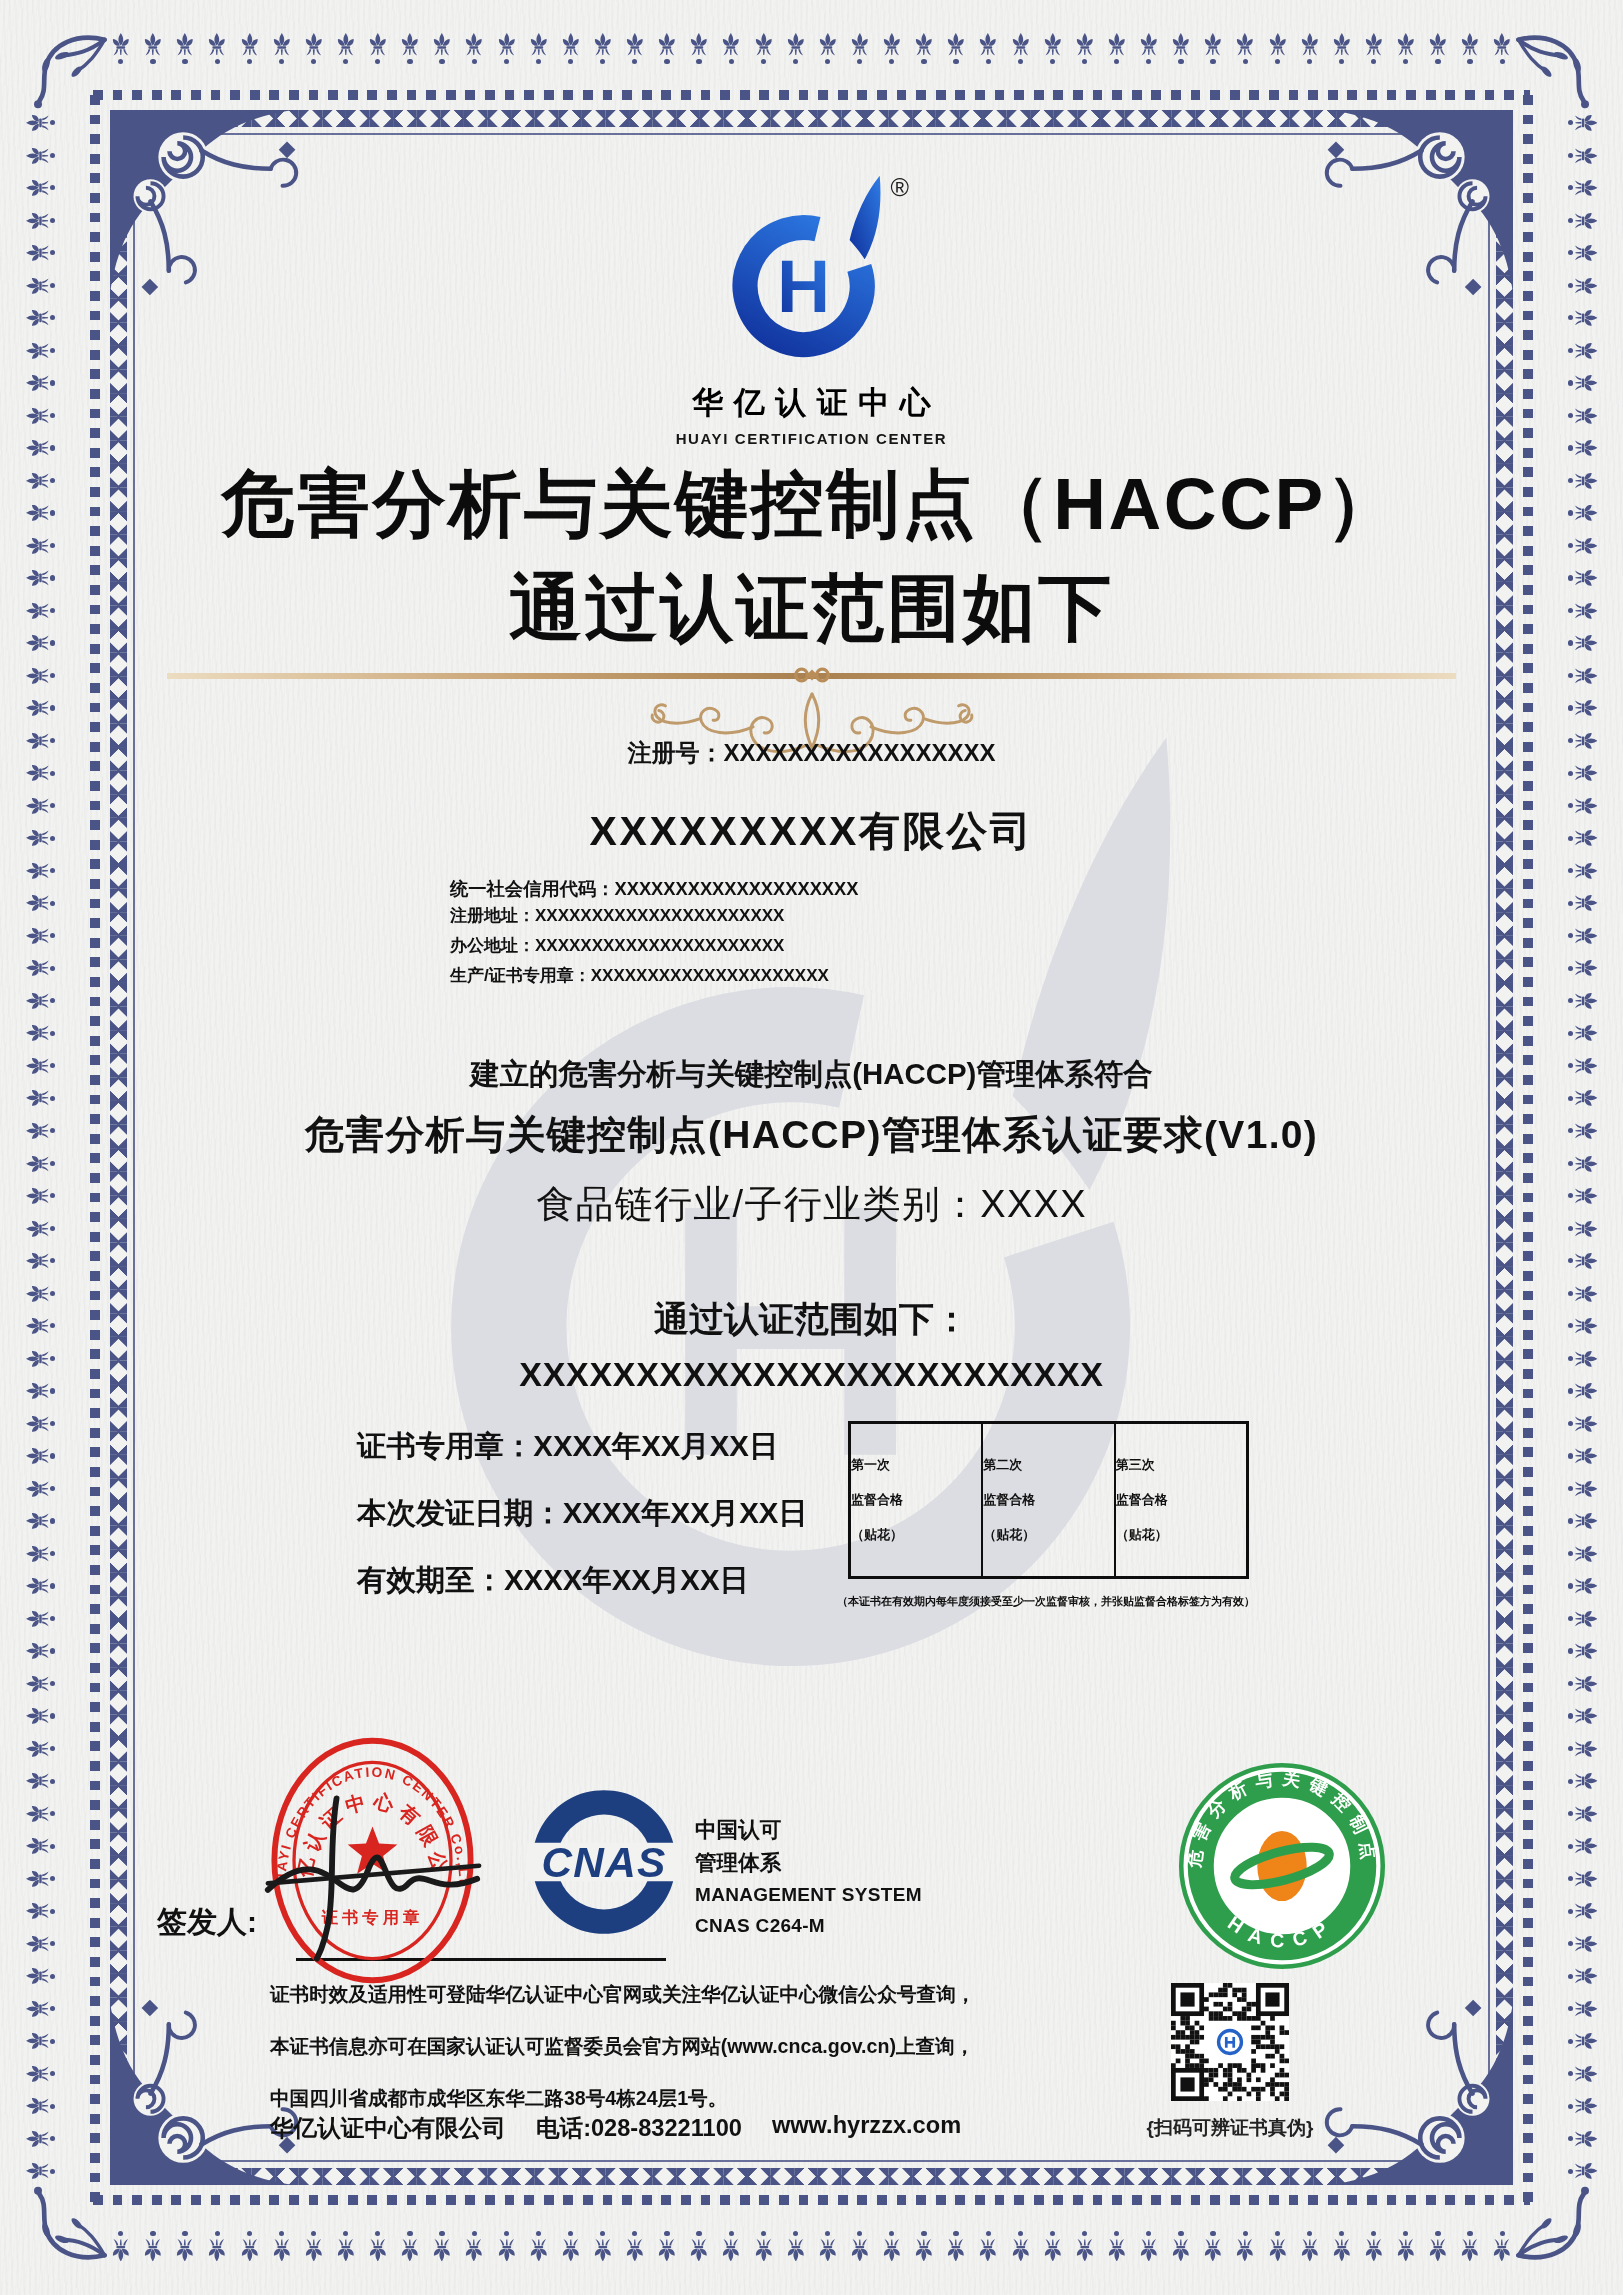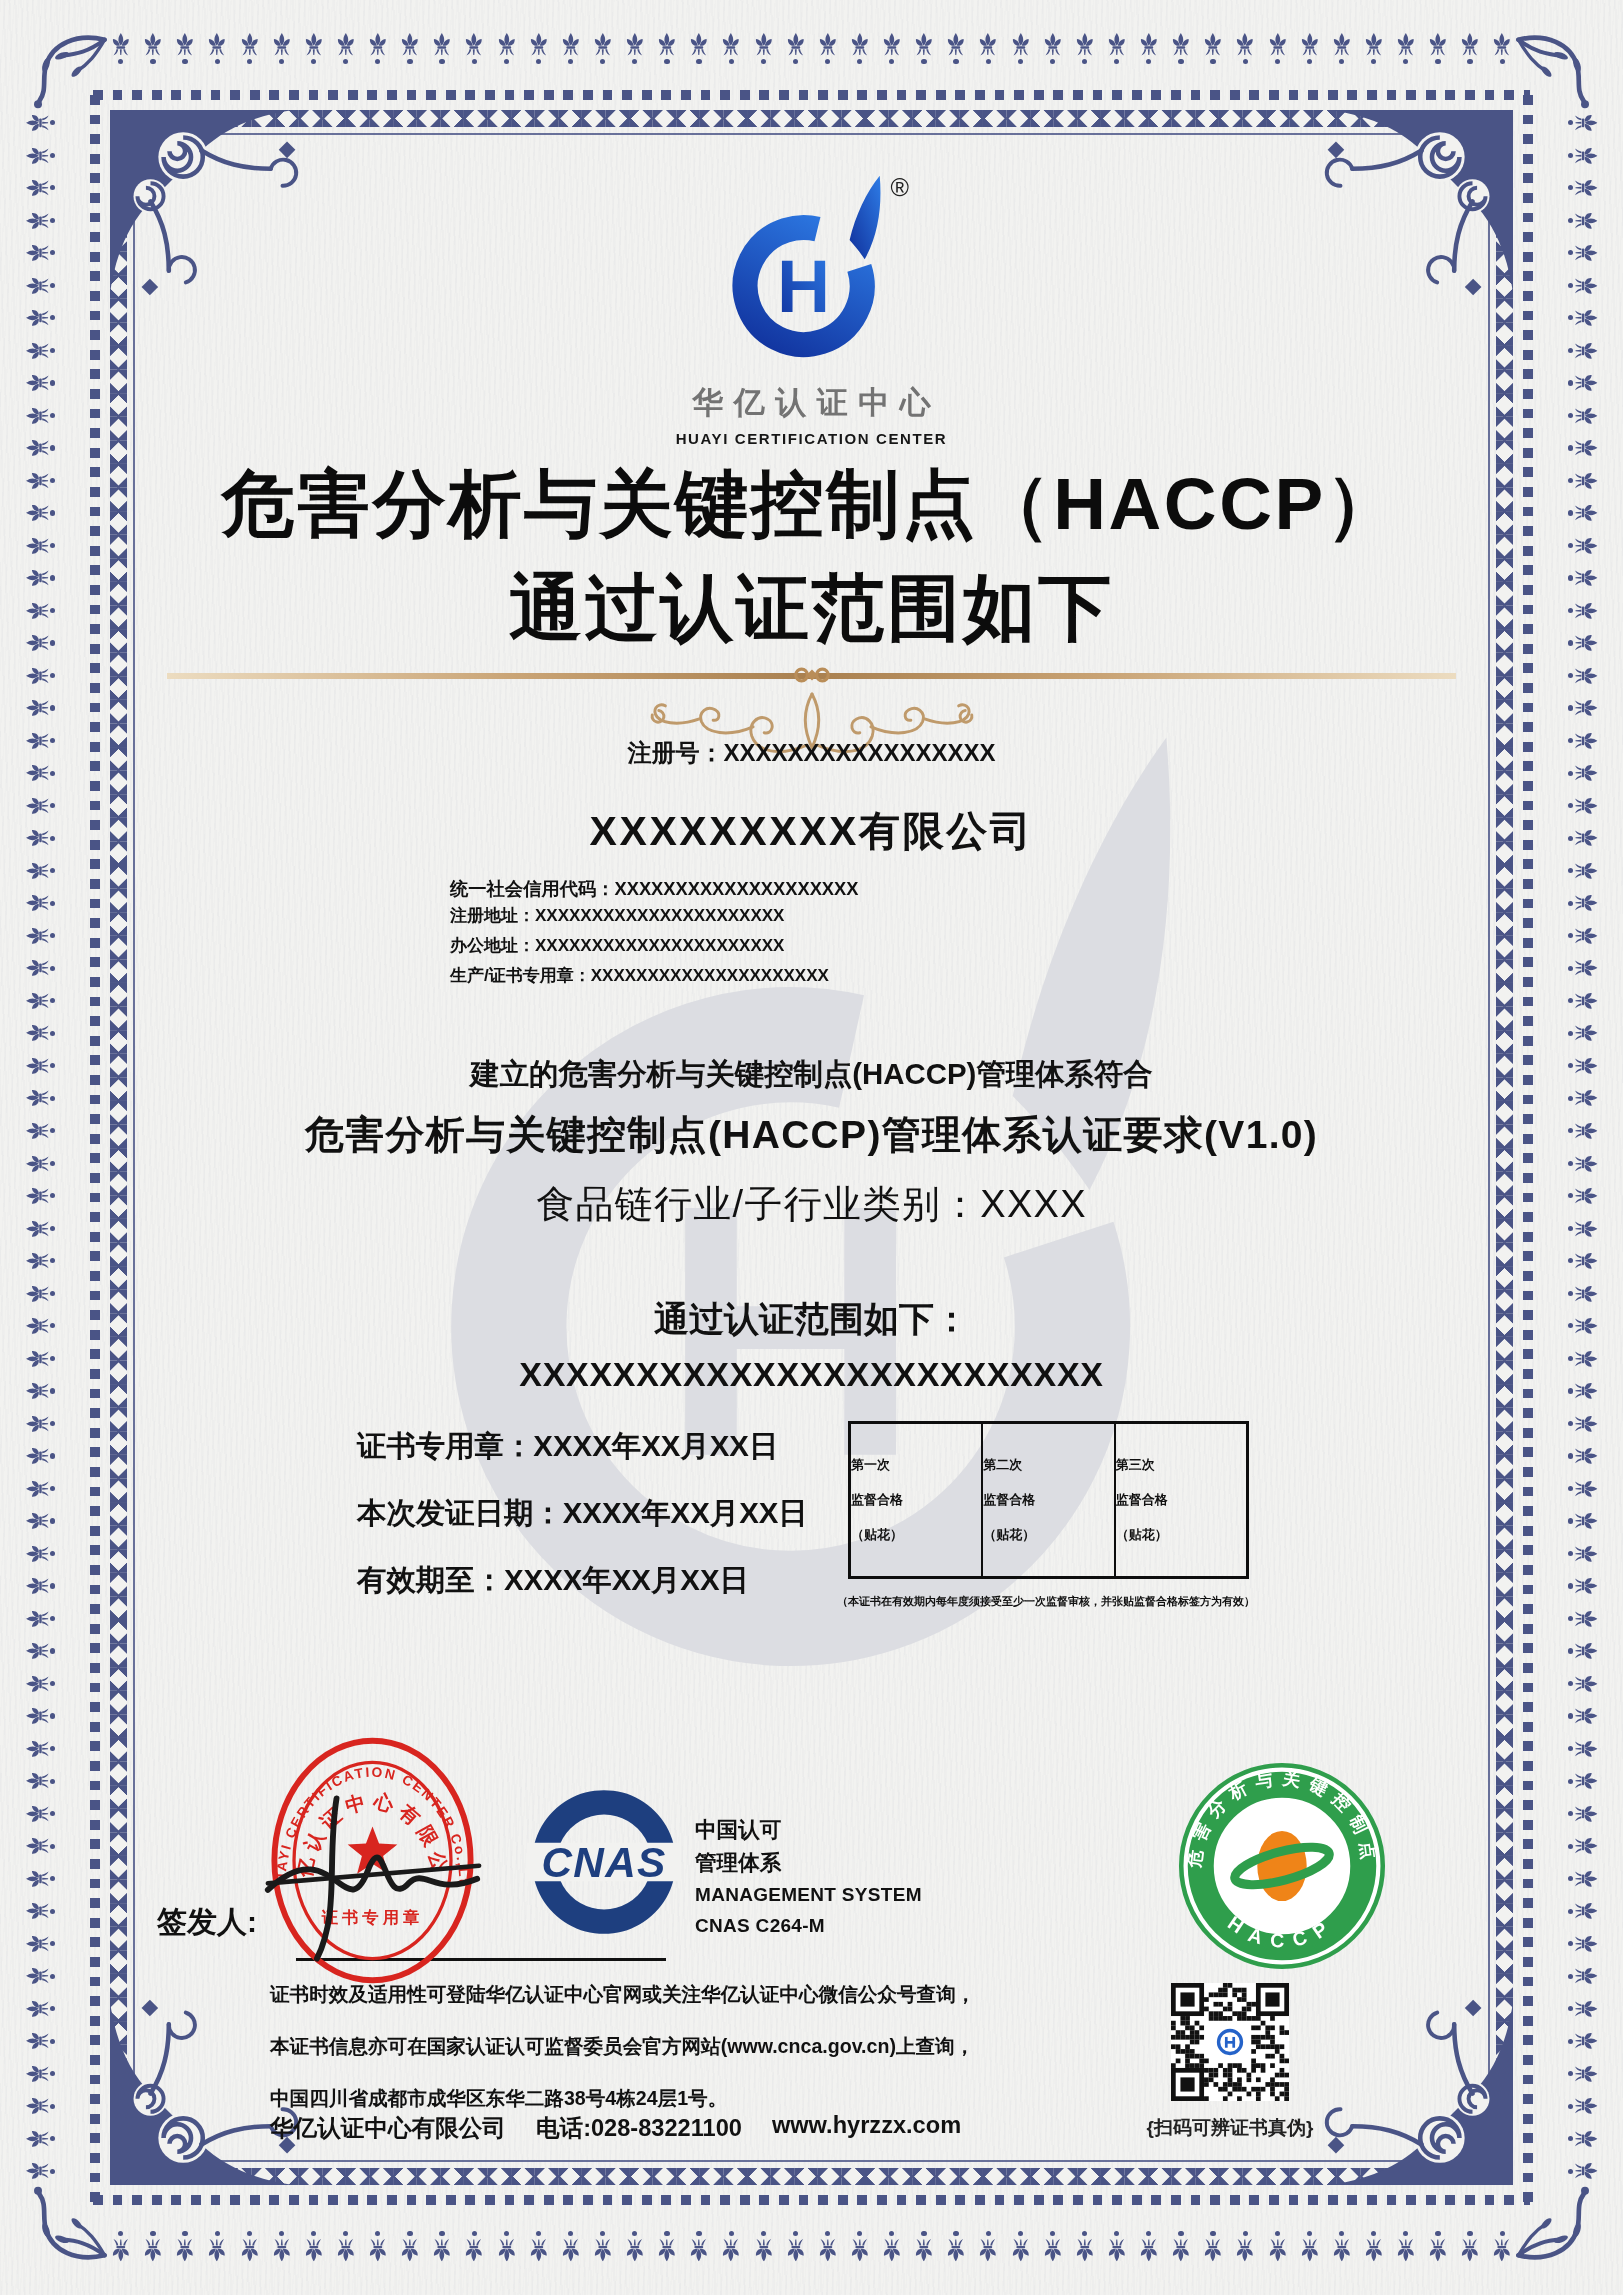--- a/index.html
+++ b/index.html
@@ -47,21 +47,21 @@
   .bd-t{top:110px;} .bd-b{bottom:110px;} .bd-l{left:110px;} .bd-r{right:110px;}
   .inner-line{position:absolute;inset:133px;border:2px solid rgba(74,84,134,.82);z-index:1;pointer-events:none;}
   .band-orn{position:absolute;width:196px;height:196px;z-index:1;pointer-events:none;}
   .bo-tl{left:110px;top:110px;} .bo-tr{right:110px;top:110px;transform:scaleX(-1);}
   .bo-bl{left:110px;bottom:110px;transform:scaleY(-1);} .bo-br{right:110px;bottom:110px;transform:scale(-1,-1);}
   
   .c{position:absolute;z-index:2;}
   .center{left:0;right:0;text-align:center;}
   .logo-wrap{top:169px;display:flex;flex-direction:column;align-items:center;}
   .logo-swirl{width:216px;height:209px;display:block;}
-  .brand-cn{font-size:31px;font-weight:700;letter-spacing:10.5px;text-indent:10.5px;margin-top:3.9px;color:#737373;}
+  .brand-cn{font-size:31px;font-weight:700;letter-spacing:10.5px;text-indent:10.5px;margin-top:3.9px;color:#000000;}
   .brand-en{font-size:15px;font-weight:700;letter-spacing:1.6px;margin-top:6.5px;color:#161616;}
   .title{top:452px;font-weight:900;font-size:73px;line-height:1.42;letter-spacing:2.6px;color:#0c0c0c;}
   .divider-line{position:absolute;top:673px;left:167px;right:167px;height:5.9px;z-index:2;
      background:linear-gradient(90deg,#ecdcc0,#c8a273 28%,#a9804f 50%,#c8a273 72%,#ecdcc0);}
   .divider-center{position:absolute;top:658px;left:50%;transform:translateX(-50%);width:65px;height:34px;z-index:2;}
   .divider-swirls{position:absolute;top:686px;left:50%;transform:translateX(-50%);width:550px;height:79px;z-index:2;}
   .reg-line{top:737px;font-size:24px;font-weight:700;}
   .company{top:804px;font-size:41px;font-weight:800;letter-spacing:2.6px;}
   .info{left:450px;top:877px;font-weight:700;}
   .info .credit{font-size:18.3px;line-height:23.6px;}

